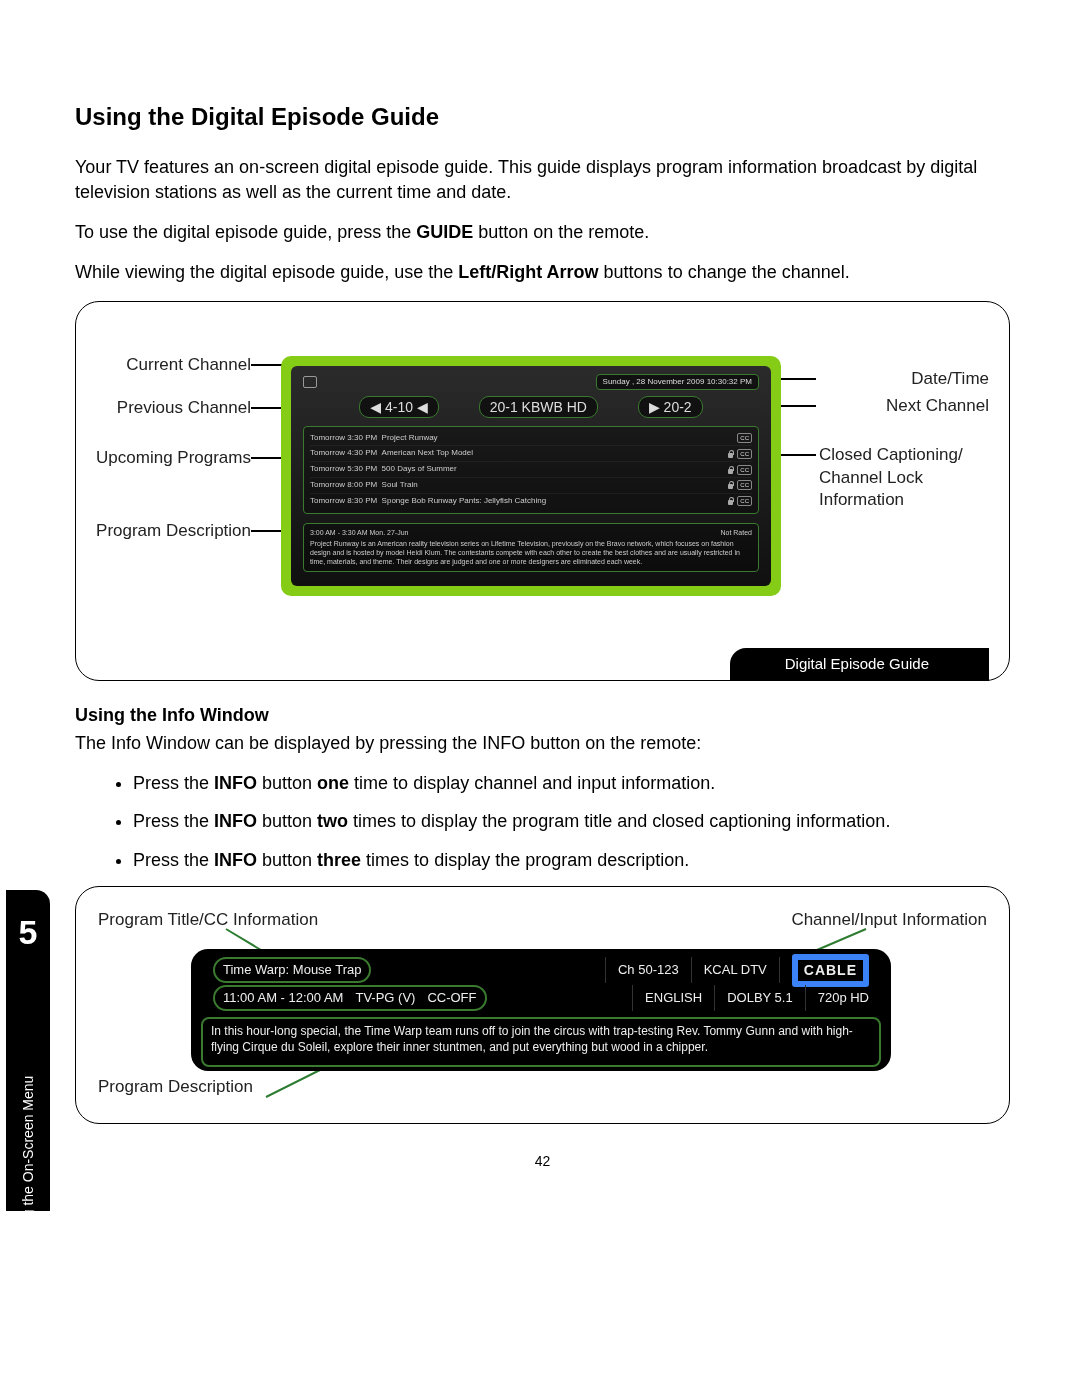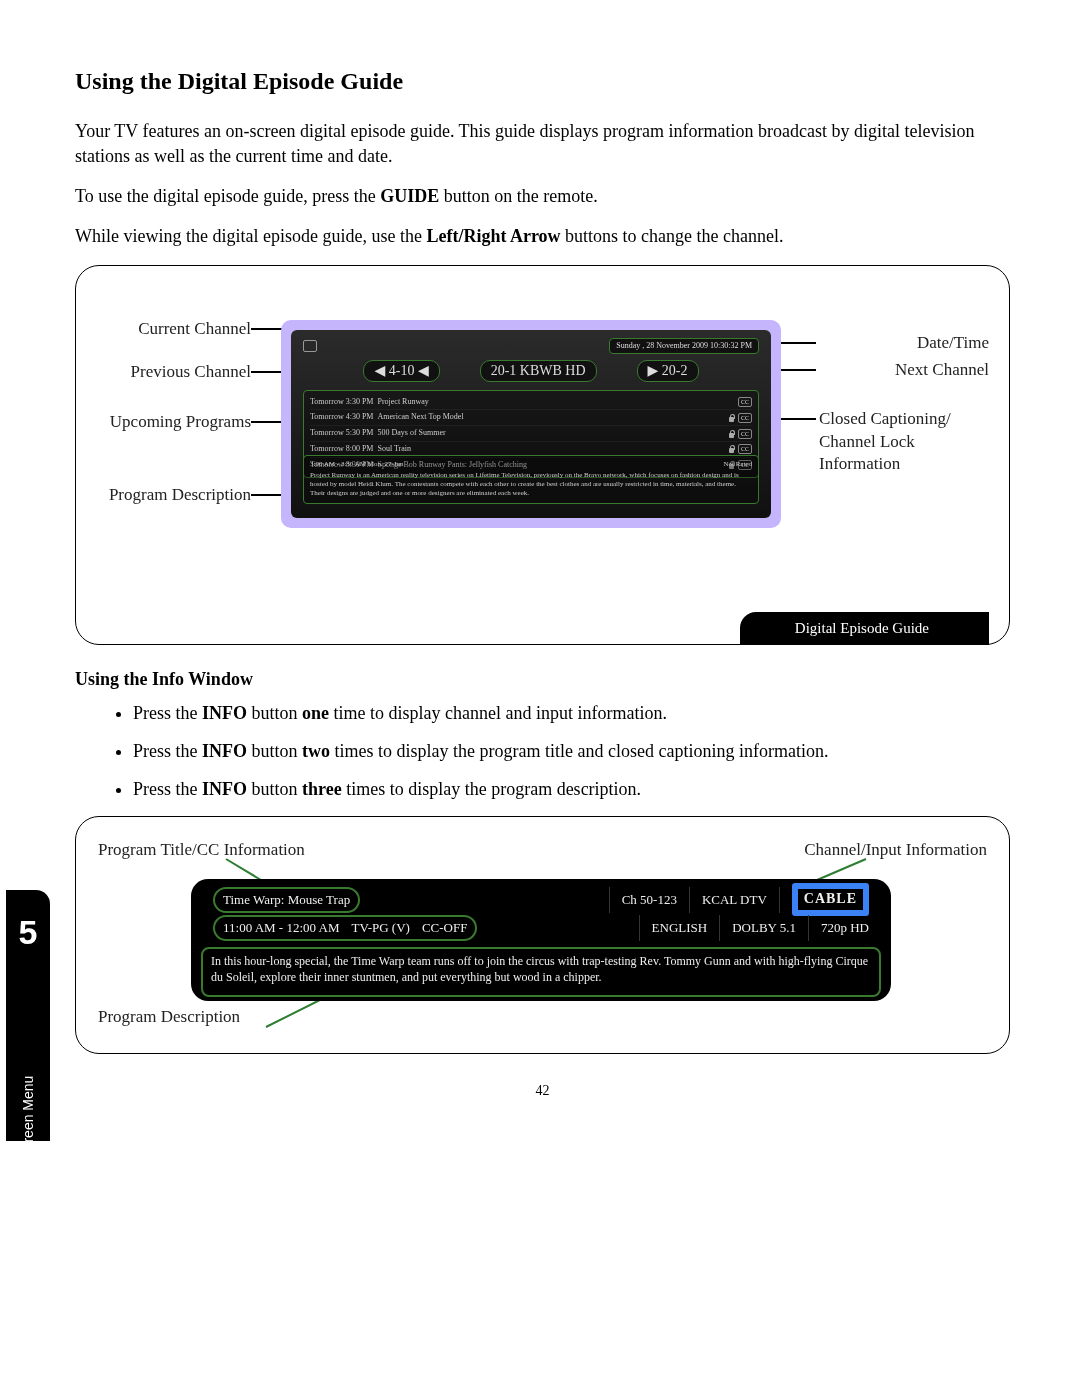--- a/index.html
+++ b/index.html
@@ -6,21 +6,21 @@
   body {
     font-family: Arial, Helvetica, sans-serif;
     background: #fff;
     width: 1080px;
     margin: 0 auto;
     position: relative;
     color: #000;
     font-size: 18px;
     line-height: 1.35;
   }
-  .page { padding: 65px 70px 40px 75px; position: relative; font-family: Liberation Serif, serif; }
+  .page { padding: 101px 70px 40px 75px; position: relative; }
   h1 { font-size: 24px; font-weight: bold; margin-bottom: 22px; }
   p.body { margin-bottom: 16px; }
   strong { font-weight: bold; }
 
   
   .side-tab {
     position: absolute;
     left: 6px;
     top: 890px;
     width: 44px;
@@ -56,22 +56,22 @@
     font-size: 15px;
     padding: 6px 60px 6px 55px;
     border-radius: 16px 0 0 0;
   }
 
   
   .fig1 { height: 380px; }
   .tv1 {
     position: absolute;
     left: 205px; top: 54px;
-    width: 500px; height: 208px;
-    background: #c4b5fd;
+    width: 500px; height: 240px;
+    background: #84cc16;
     border-radius: 10px;
   }
   .tv1-inner {
     position: absolute; left: 10px; right: 10px; top: 10px; bottom: 10px;
     background: linear-gradient(#2b2b2b,#101010);
     border-radius: 6px;
   }
   .dt {
     position: absolute; top: 8px; right: 12px;
     background: #111; color: #ddd;
@@ -295,20 +295,21 @@
           </div>
           <div>Project Runway is an American reality television series on Lifetime Television, previously on the Bravo network, which focuses on fashion design and is hosted by model Heidi Klum. The contestants compete with each other to create the best clothes and are usually restricted in time, materials, and theme. Their designs are judged and one or more designers are eliminated each week.</div>
         </div>
       </div>
     </div>
 
     <div class="figcap">Digital Episode Guide</div>
   </div>
 
   <h2 class="sub">Using the Info Window</h2>
+  <p class="body">The Info Window can be displayed by pressing the INFO button on the remote:</p>
   <ul class="bl">
     <li>
       <span>Press the </span><strong>INFO</strong><span> button </span><strong>one</strong><span> time to display channel and input information.</span>
     </li>
     <li>
       <span>Press the </span><strong>INFO</strong><span> button </span><strong>two</strong><span> times to display the program title and closed captioning information.</span>
     </li>
     <li>
       <span>Press the </span><strong>INFO</strong><span> button </span><strong>three</strong><span> times to display the program description.</span>
     </li>

